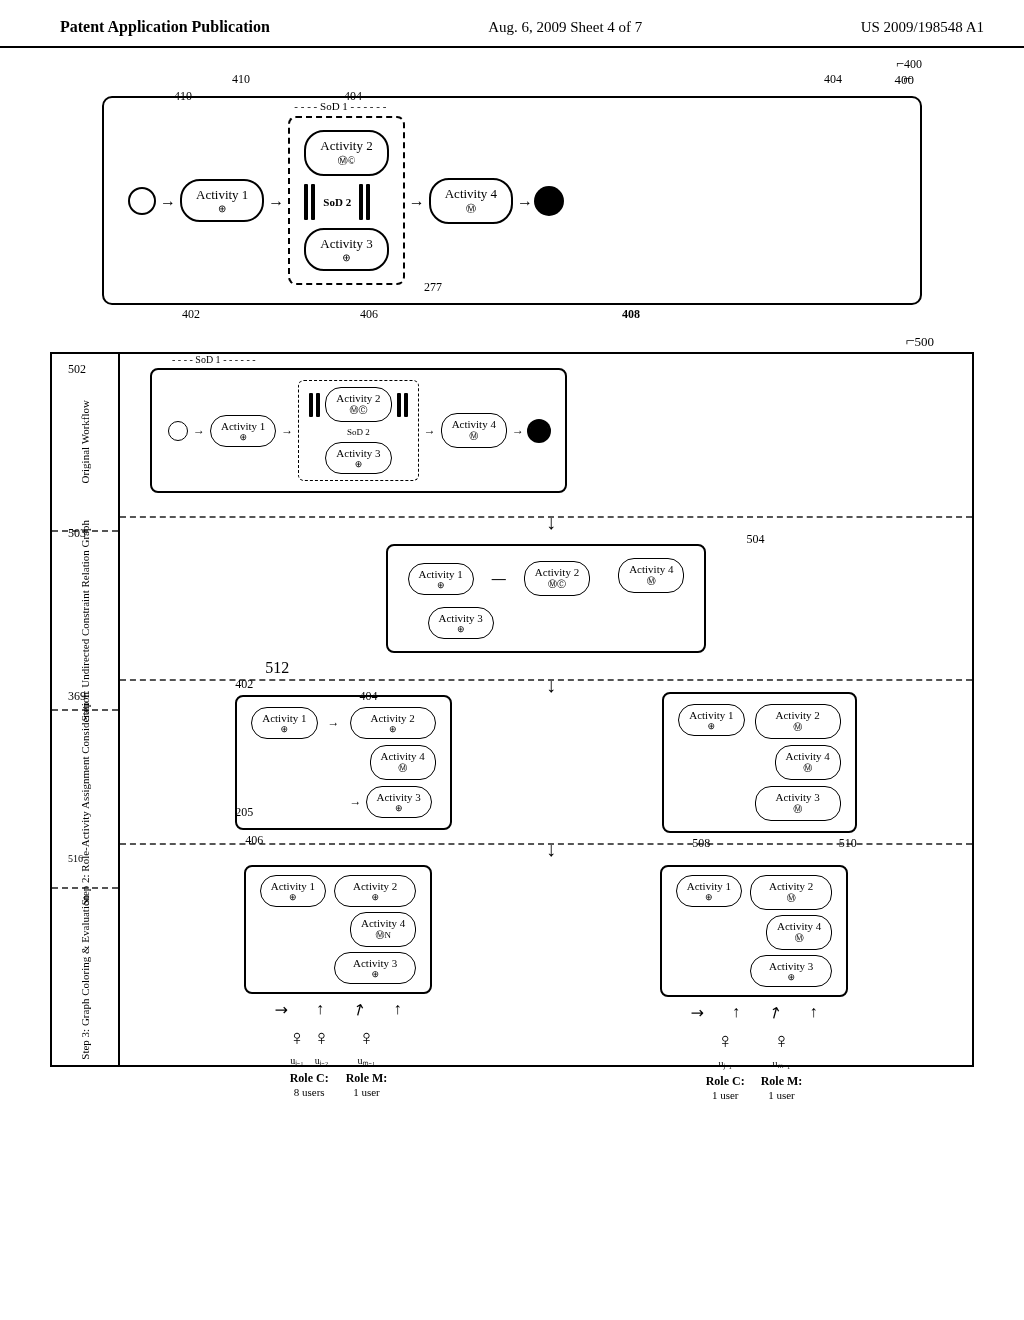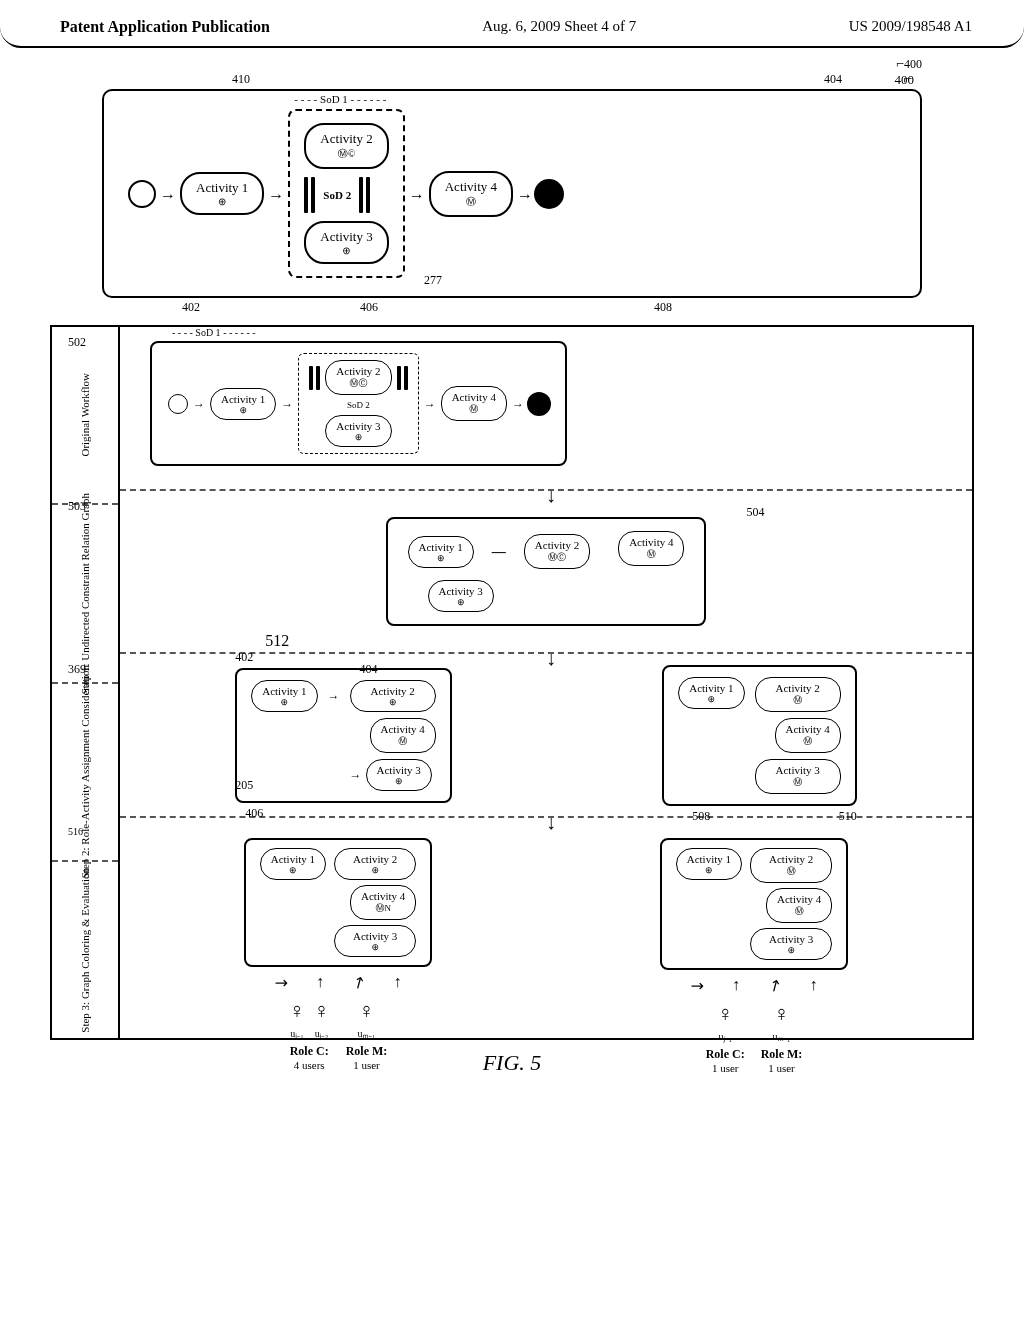--- a/index.html
+++ b/index.html
@@ -9,25 +9,24 @@
       width: 1024px;
       min-height: 1320px;
       position: relative;
       overflow-x: hidden;
     }
 
     
     .patent-header {
       display: flex;
       justify-content: space-between;
-      align-items: flex-start;
-      padding: 18px 52px 10px 60px;
+      align-items: flex-end;
+      padding: 18px 40px 10px 60px;
       border-bottom: 2px solid #000;
       font-size: 15px;
-      border-radius: 21px;
     }
     .patent-header .left { font-weight: bold; font-size: 16px; }
     .patent-header .center { font-size: 15px; }
     .patent-header .right { font-size: 15px; }
 
     
     .main-content {
       padding: 20px 50px 30px 50px;
     }
 
@@ -280,20 +279,24 @@
         <span style="margin-left:10px;">
           <span>410</span>
         </span>
         <span style="margin-left:40px;">
           <span>404</span>
         </span>
         <span style="position:absolute;right:0;top:-16px;">
           <span style="font-size:14px;">⌐</span><span>400</span>
         </span>
       </div>
+      <div style="display:flex; padding: 0 80px 0 60px; font-size:12px; margin-bottom:-8px; gap:140px;">
+        <span>—<span>410</span></span>
+        <span>—<span>404</span></span>
+      </div>
 
       <div class="fig4-inner">
         <div class="fig4-flow">
 
           <div class="circle-end"></div>
           <span style="font-size:16px;">→</span>
 
           <div class="activity-node">
             <span>Activity 1</span>
             <span class="node-icon">⊕</span>
@@ -351,28 +354,31 @@
         </div>
 
         <div style="position:absolute; bottom:8px; left:320px; font-size:12px;">
           <span>277</span>
         </div>
       </div>
 
       <div style="display:flex; padding: 2px 0 0 0; font-size:12px; gap: 160px; margin-left:80px;">
         <span><span>402</span></span>
         <span><span>406</span></span>
-        <span style="margin-left:116px;"><span>408</span></span>
+        <span style="margin-left:84px;font-weight:bold;"><span>408</span></span>
       </div>
     </div>
 
   </div>
 
   <div class="fig5-section">
 
+    <div style="text-align:right; padding-right:40px; font-size:13px; margin-bottom:2px;">
+      <span style="font-size:16px;">⌐</span><span>500</span>
+    </div>
 
     <div class="fig5-outer">
 
       <div class="fig5-left-steps">
 
         <div class="fig5-step-cell" style="height:120px;">
           <div class="rotated-label">
             <span>Original Workflow</span>
           </div>
         </div>
@@ -592,21 +598,21 @@
                     <div class="person-icon">
                       <span style="font-size:22px;">♀</span>
                       <span class="label">uⱼ₋₁</span>
                     </div>
                     <div class="person-icon">
                       <span style="font-size:22px;">♀</span>
                       <span class="label">uⱼ₋₂</span>
                     </div>
                   </div>
                   <div class="role-label">Role C:</div>
-                  <div class="users-label">4 users</div>
+                  <div class="users-label">8 users</div>
                 </div>
 
                 <div class="role-group">
                   <div class="persons-row">
                     <div class="person-icon">
                       <span style="font-size:22px;">♀</span>
                       <span class="label">uₘ₋₁</span>
                     </div>
                   </div>
                   <div class="role-label">Role M:</div>
@@ -669,16 +675,15 @@
                   <div class="users-label">1 user</div>
                 </div>
               </div>
             </div>
           </div>
         </div>
 
       </div>
     </div>
 
-    <div class="fig5-label">FIG. 5</div>
   </div>
 
 </div>
 
 </body></html>

